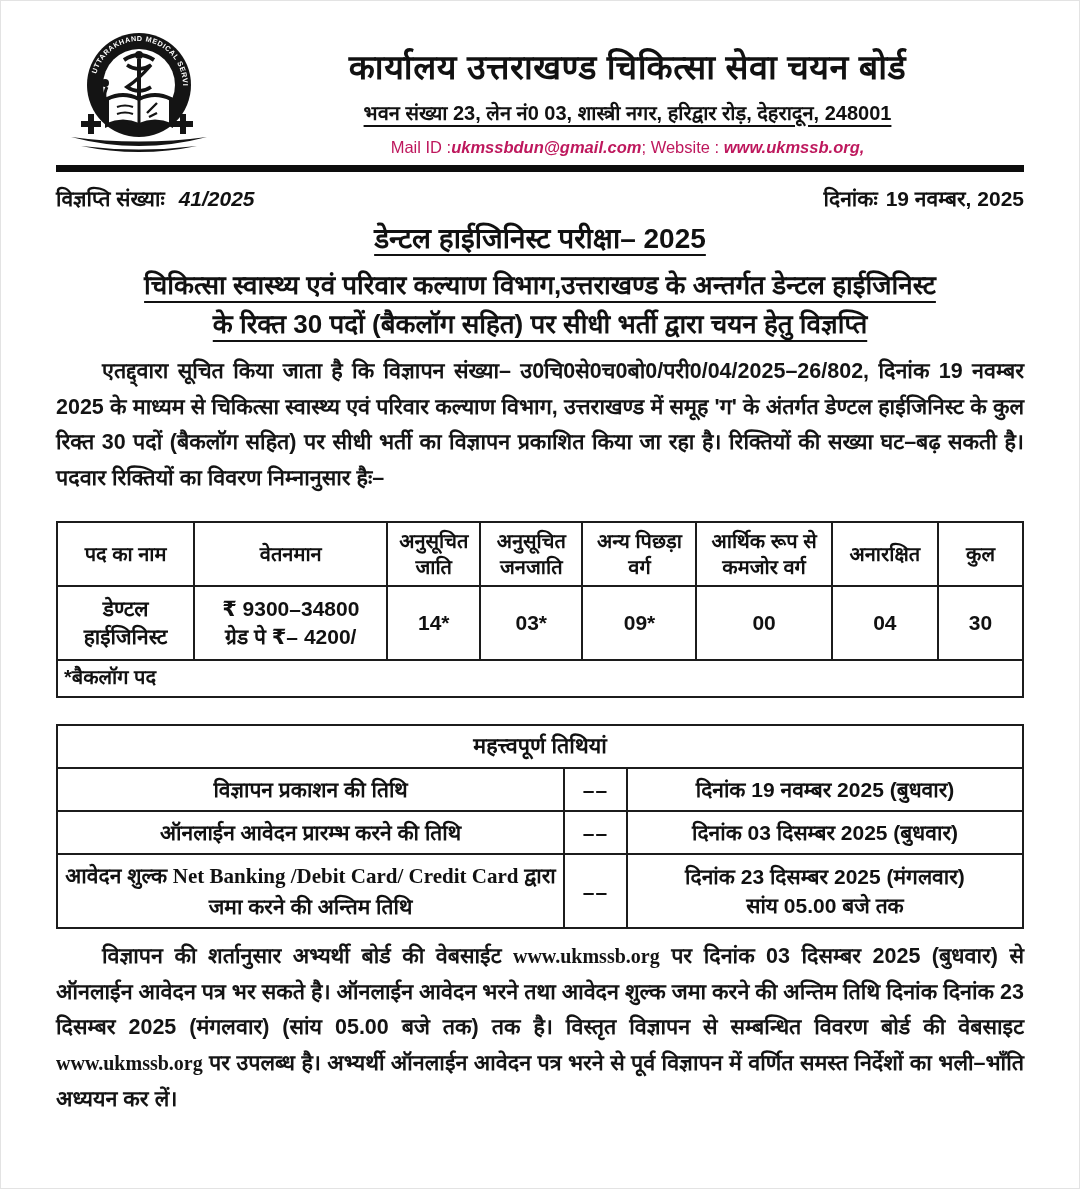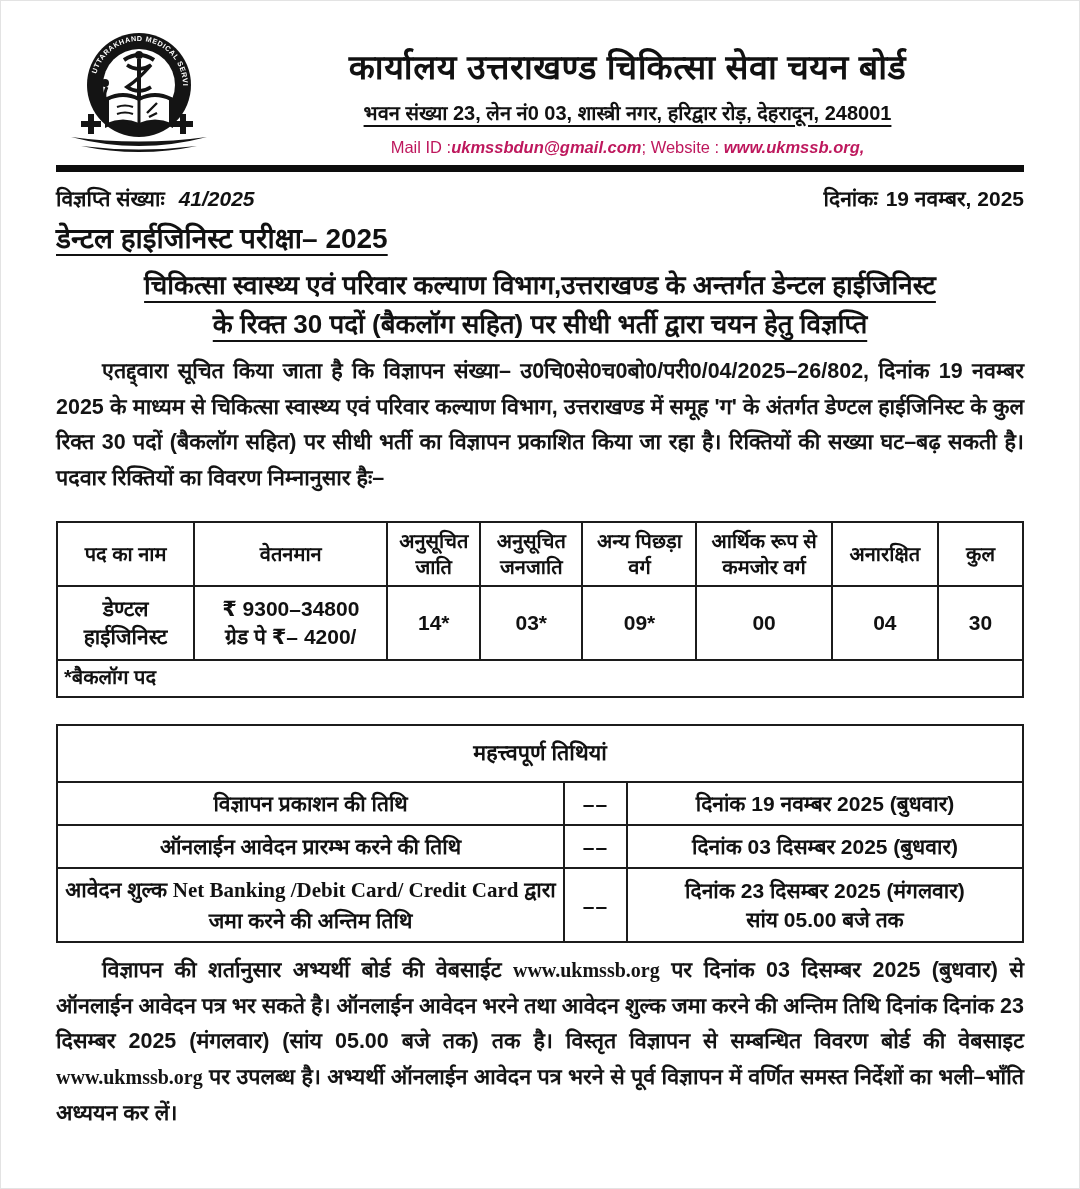--- a/index.html
+++ b/index.html
@@ -33,21 +33,21 @@
   .mail-line { margin-top: 12px; font-size: 16.5px; color: #be185d; }
   .mail-line .bi { font-weight: 700; font-style: italic; }
   
   .rule { margin-top: 8px; height: 3px; border-top: 5px solid #0d0d0d; border-bottom: 2px solid #0d0d0d; }
   
   .meta-row { display: flex; justify-content: space-between; margin-top: 12px; font-size: 21px; font-weight: 700; }
   .meta-row .val { margin-left: 14px; font-style: italic; }
   .meta-row .val2 { margin-left: 8px; }
   
   .doc-title {
-    text-align: left; font-size: 28px; font-weight: 700; margin-top: 6px;
+    text-align: center; font-size: 28px; font-weight: 700; margin-top: 6px;
   }
   .doc-title span { text-decoration: underline; text-underline-offset: 6px; text-decoration-thickness: 2px; }
   .doc-subtitle { text-align: center; font-size: 26px; font-weight: 700; margin-top: 10px; line-height: 1.5; }
   .doc-subtitle span { display: block; text-decoration: underline; text-underline-offset: 7px; text-decoration-thickness: 2px; }
   
   .para {
     margin-top: 10px; font-size: 21.5px; font-weight: 600; line-height: 1.66;
     text-align: justify; text-indent: 46px; color: #141414;
   }
   .para .latin { font-family: "Liberation Serif", serif; font-size: 20px; font-weight: 600; }
@@ -55,21 +55,21 @@
   
   table { border-collapse: collapse; width: 100%; table-layout: fixed; }
   .vtable { margin-top: 24px; }
   .vtable th, .vtable td { border: 2px solid #1c1c1c; text-align: center; vertical-align: middle; }
   .vtable th { font-size: 20px; font-weight: 700; padding: 5px 3px; line-height: 1.3; }
   .vtable td { font-size: 21px; font-weight: 700; padding: 8px 4px; line-height: 1.35; }
   .vtable .foot td { text-align: left; padding: 3px 10px 5px 6px; font-size: 20px; font-weight: 600; }
   .pay span, .post span, .two-line span { display: block; }
   .dtable { margin-top: 26px; }
   .dtable td { border: 2px solid #1c1c1c; text-align: center; vertical-align: middle; font-size: 21px; font-weight: 700; padding: 6px 6px; line-height: 1.4; }
-  .dtable .tbl-title td { font-size: 21.5px; padding: 12px; }
+  .dtable .tbl-title td { font-size: 21.5px; padding: 5px; }
   .dtable .lbl .en { font-family: "Liberation Serif", serif; font-weight: 700; }
   .dtable .dash { font-weight: 700; letter-spacing: 1px; }
 </style>
 </head>
 <body>
 
 <div class="page">
 
   <div class="header">
     <div class="logo-wrap">

